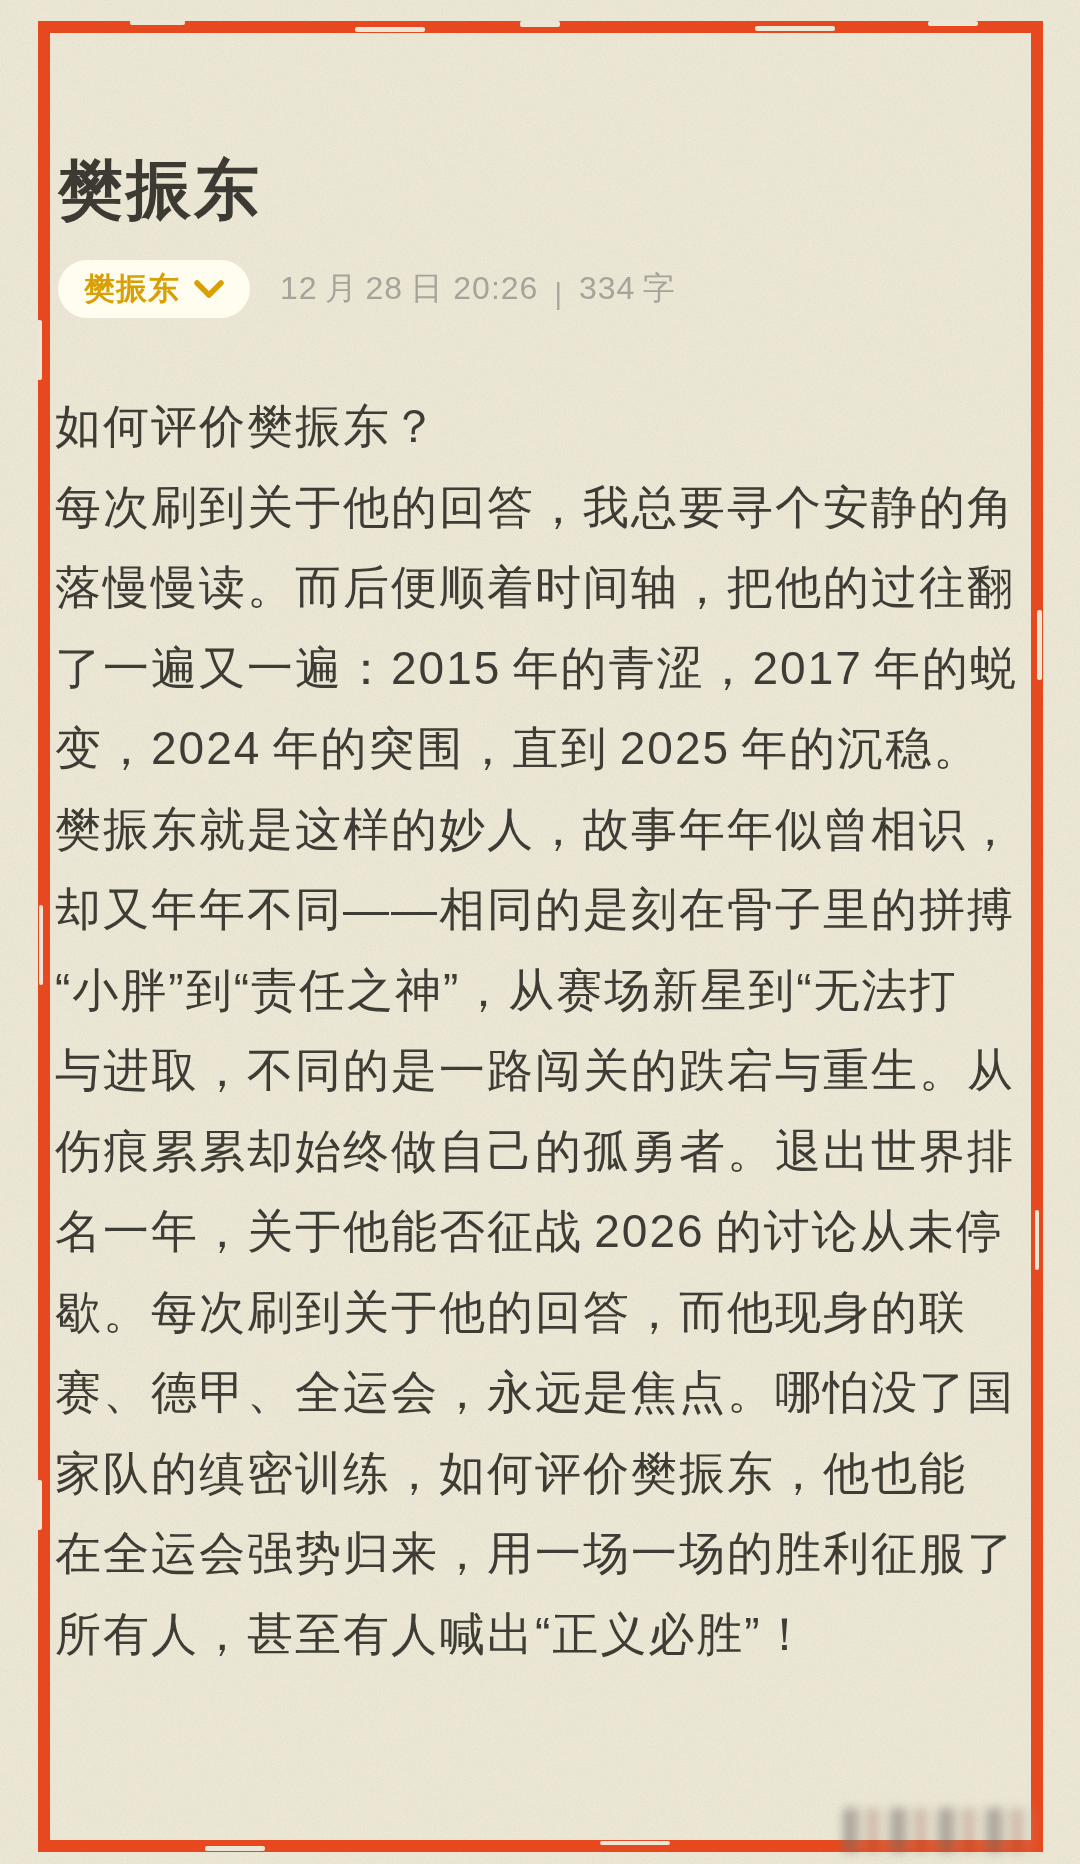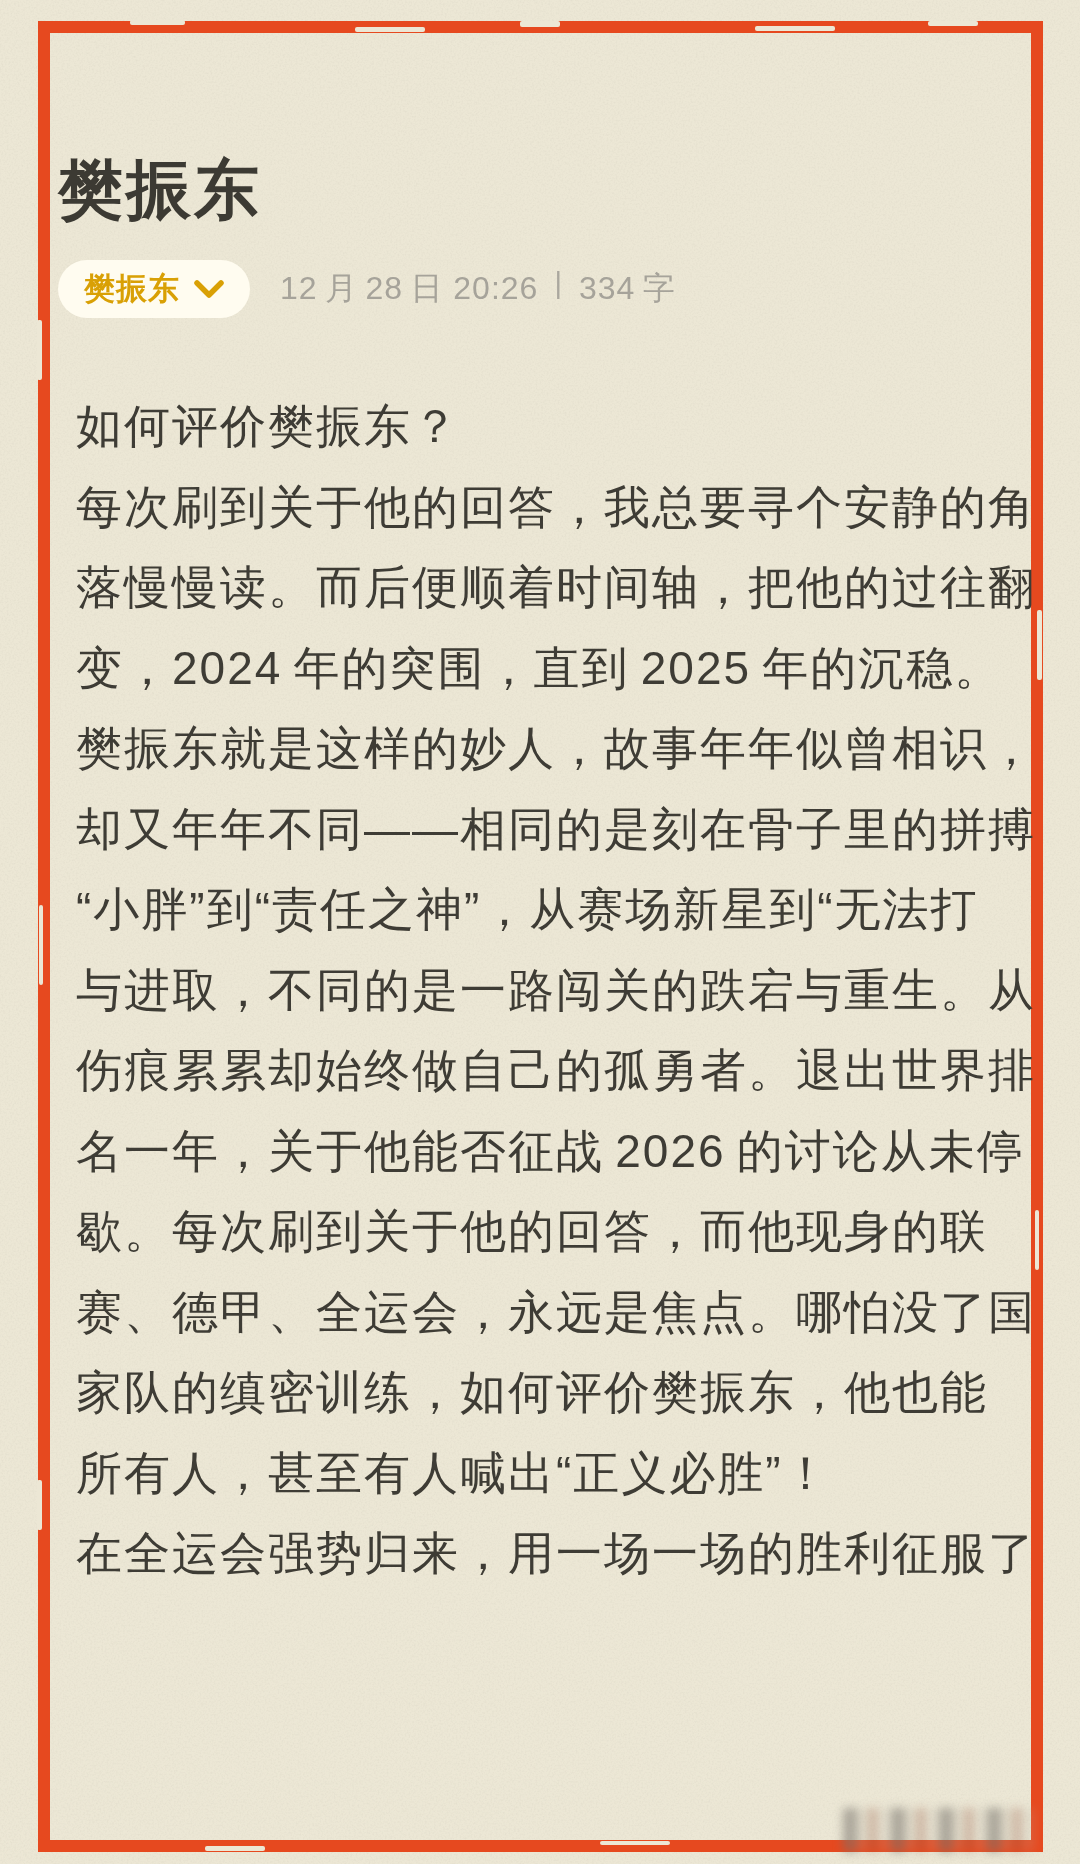--- a/index.html
+++ b/index.html
@@ -57,28 +57,28 @@
     padding: 0 26px;
     background: #fffcf0;
     border-radius: 30px;
     color: #d9a005;
     font-size: 31px; font-weight: 600; letter-spacing: 1px;
     cursor: pointer;
   }
   .chev { display: flex; align-items: center; color: #d9a005; }
   .meta-text {
     margin-left: 30px;
-    display: flex; align-items: flex-start;
+    display: flex; align-items: flex-end;
     font-size: 32px; color: #a6a39a; letter-spacing: 1px;
   }
   .meta-sep { margin: 0 16px; font-size: 29px; color: #aaa79e; }
 
   .article {
     position: absolute; z-index: 4;
-    left: 76px; top: 386px;
+    left: 55px; top: 386px;
     font-size: 46px; line-height: 80.5px;
     color: #3e3c35; letter-spacing: 2px; font-weight: 400;
   }
   .article .line { white-space: nowrap; }
 
   .smudge {
     position: absolute; z-index: 6;
     left: 843px; top: 1808px; width: 192px; height: 44px;
     border-radius: 4px;
     filter: blur(5px);
@@ -131,29 +131,30 @@
       <span>12 月 28 日 20:26</span>
       <span class="meta-sep">|</span>
       <span>334 字</span>
     </div>
   </div>
 
   <div class="article">
       <div class="line">如何评价樊振东？</div>
       <div class="line">每次刷到关于他的回答，我总要寻个安静的角</div>
       <div class="line">落慢慢读。而后便顺着时间轴，把他的过往翻</div>
+      <div class="line">了一遍又一遍：2015 年的青涩，2017 年的蜕</div>
       <div class="line">变，2024 年的突围，直到 2025 年的沉稳。</div>
       <div class="line">樊振东就是这样的妙人，故事年年似曾相识，</div>
       <div class="line">却又年年不同——相同的是刻在骨子里的拼搏</div>
       <div class="line">“小胖”到“责任之神”，从赛场新星到“无法打</div>
       <div class="line">与进取，不同的是一路闯关的跌宕与重生。从</div>
       <div class="line">伤痕累累却始终做自己的孤勇者。退出世界排</div>
       <div class="line">名一年，关于他能否征战 2026 的讨论从未停</div>
       <div class="line">歇。每次刷到关于他的回答，而他现身的联</div>
       <div class="line">赛、德甲、全运会，永远是焦点。哪怕没了国</div>
       <div class="line">家队的缜密训练，如何评价樊振东，他也能</div>
+      <div class="line">在全运会强势归来，用一场一场的胜利征服了</div>
       <div class="line">所有人，甚至有人喊出“正义必胜”！</div>
-      <div class="line">在全运会强势归来，用一场一场的胜利征服了</div>
     </div>
 
   <div class="smudge"></div>
 
 </div>
 
 </body></html>

